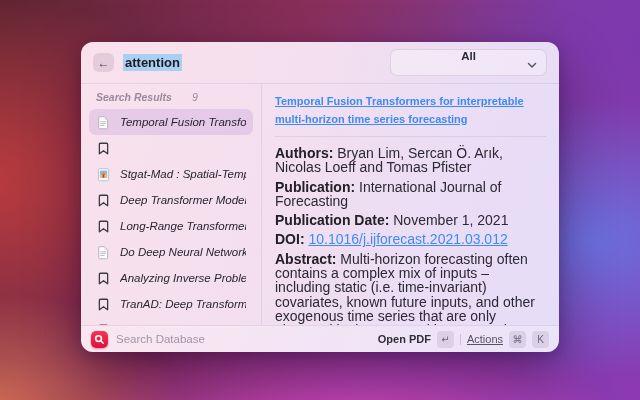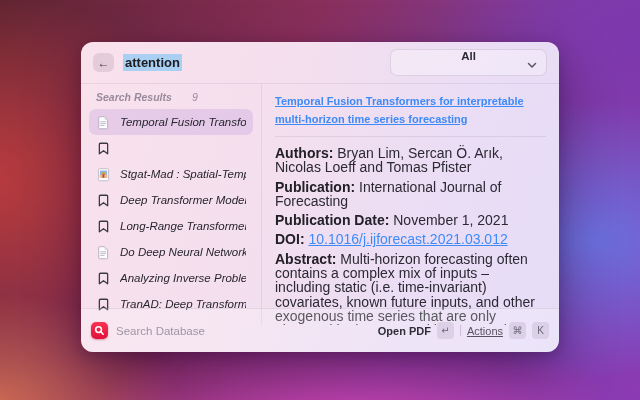--- a/index.html
+++ b/index.html
@@ -54,21 +54,21 @@
 
   .detail { flex:1; padding:9px 13px 0; overflow:hidden; }
   .paper-title { display:block; font-size:11px; font-weight:700; line-height:17.5px;
     color:#3e8bf8; text-decoration:underline; cursor:pointer; }
   .hdivider { height:1px; background:rgba(60,30,70,0.09); margin:8px 0 9px; }
   .detail p { font-size:14px; line-height:14.3px; color:#2b2933; margin-bottom:5px; }
   .detail p b { font-weight:700; color:#222028; }
   .doi-link { color:#3e8bf8; text-decoration:underline; cursor:pointer; }
 
   
-  .footer { position:absolute; left:0; right:0; bottom:0; height:44px;
+  .footer { position:absolute; left:0; right:0; bottom:0; height:27px;
     display:flex; align-items:center; gap:8px; padding:0 10px;
     background:rgba(255,255,255,0.22); border-top:1px solid rgba(60,30,70,0.09); }
   .app-icon { width:17px; height:17px; border-radius:5px;
     background:linear-gradient(180deg,#fa3352,#e0103a);
     display:flex; align-items:center; justify-content:center;
     box-shadow:0 1px 2px rgba(150,0,30,0.35); }
   .footer .placeholder { font-size:11.5px; color:rgba(85,80,100,0.55); flex:1; }
   .footer .actions { display:flex; align-items:center; gap:6px; }
   .action-label { font-size:11px; font-weight:600; color:#2f2d36; cursor:pointer; }
   .action-label.secondary { font-weight:500; color:#56525f;text-decoration:underline; }

